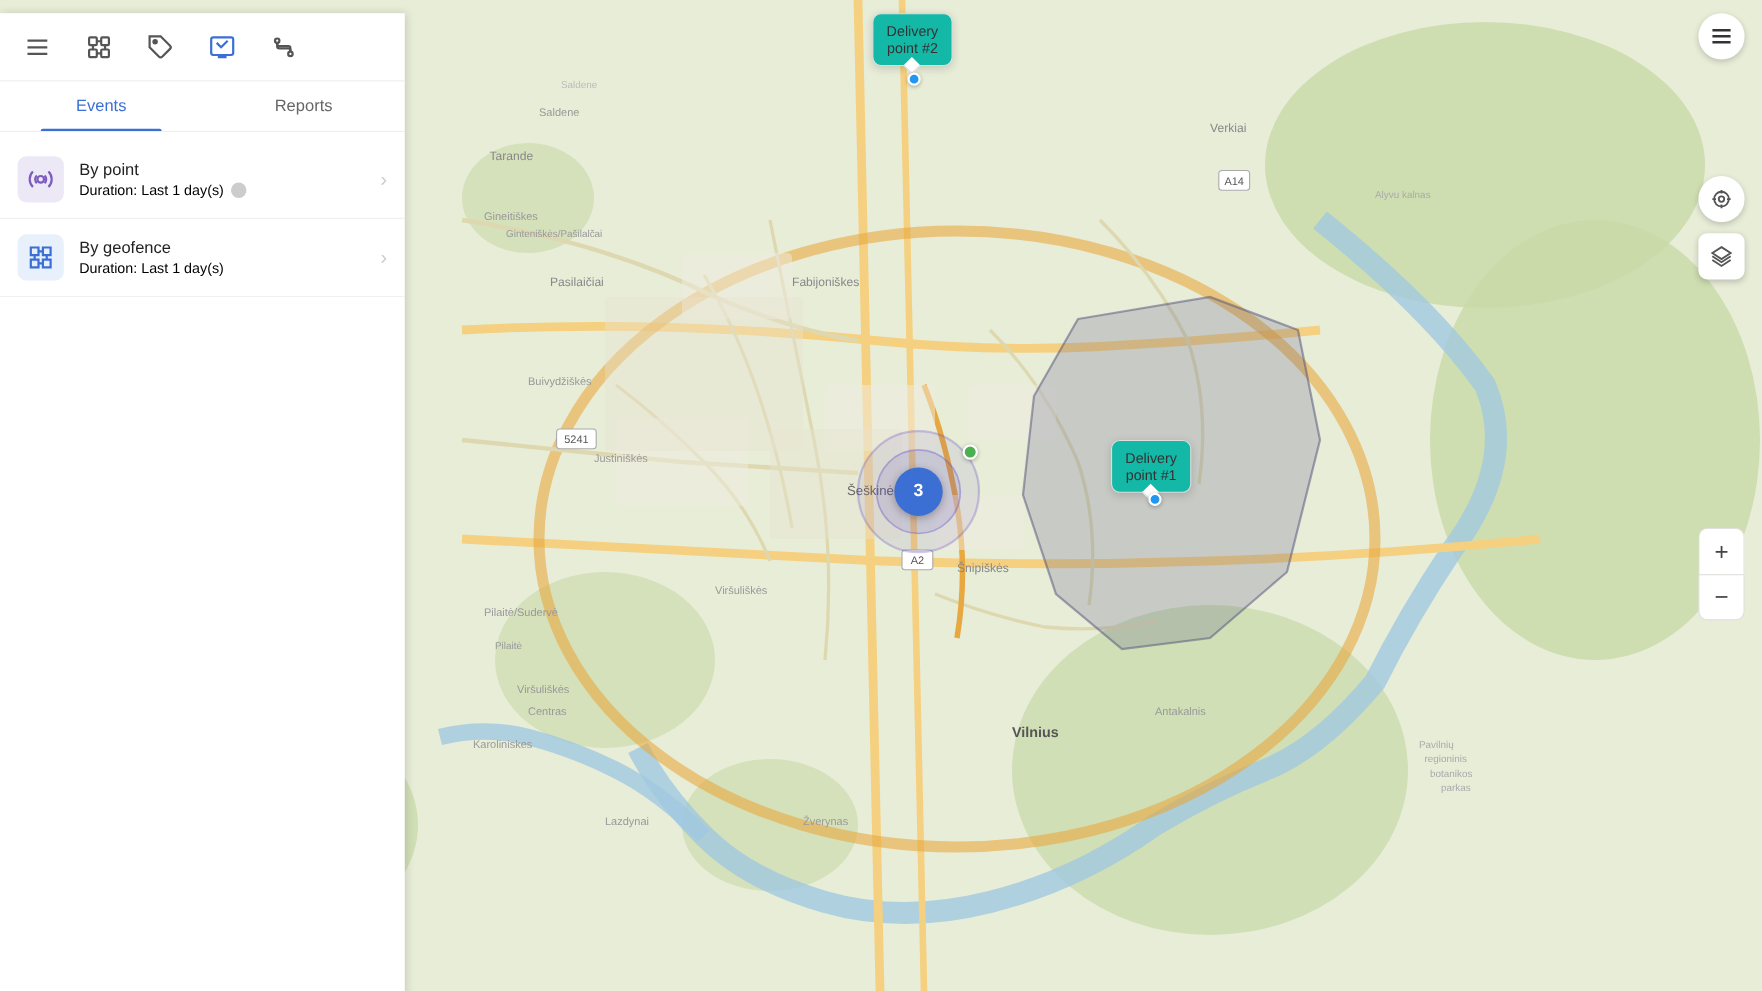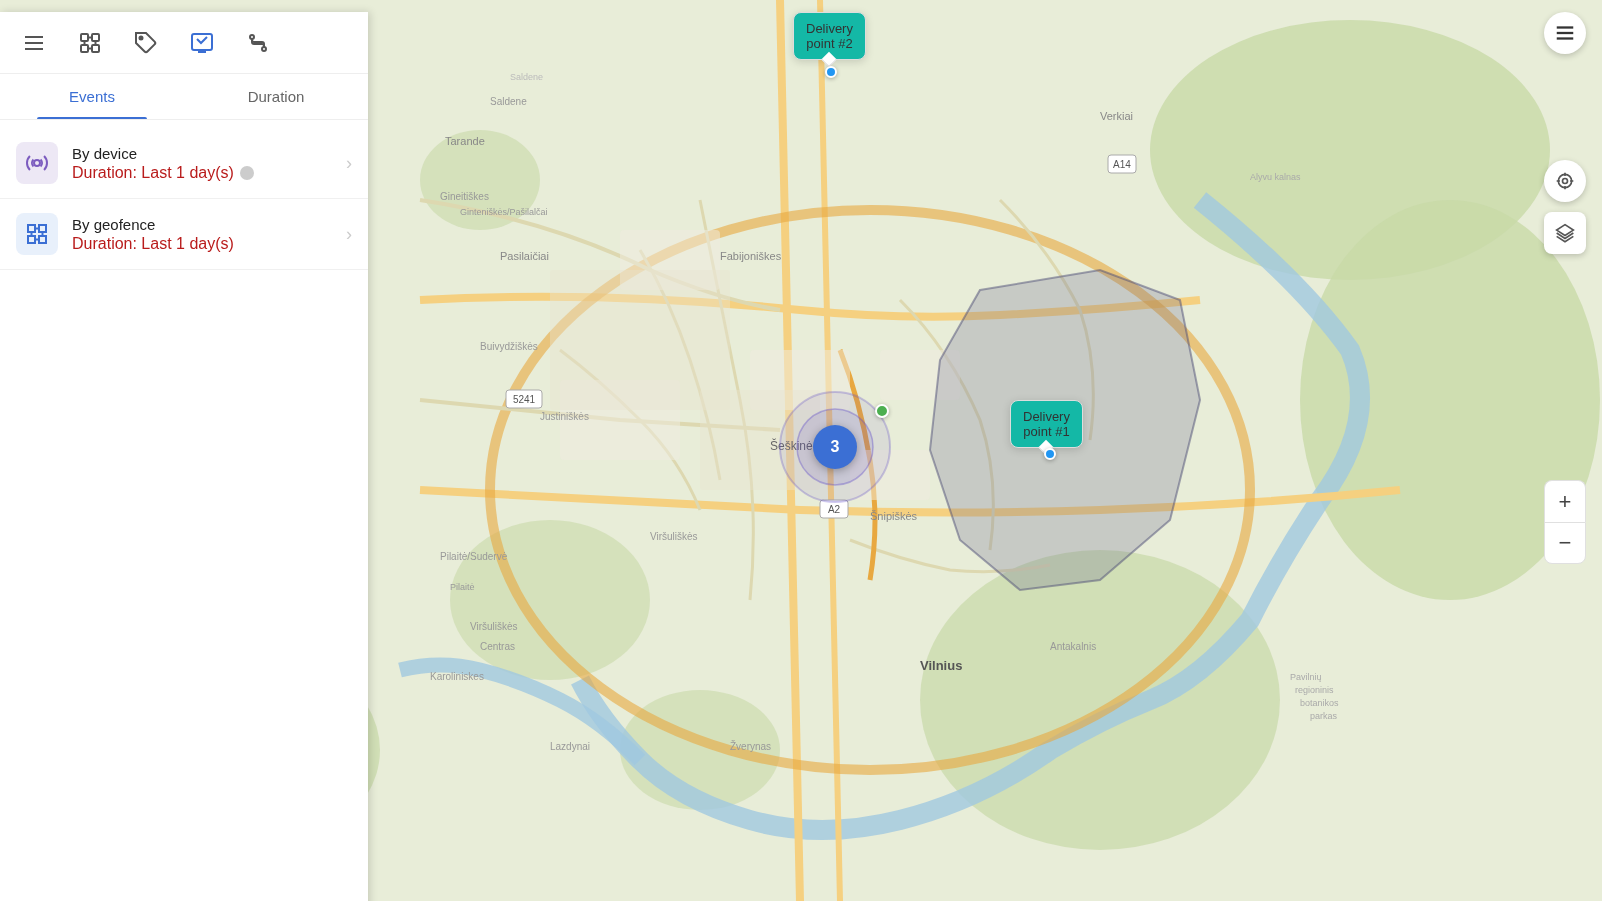--- a/index.html
+++ b/index.html
@@ -109,22 +109,22 @@
       flex: 1;
     }
 
     .menu-item-title {
       font-size: 15px;
       color: #222;
       font-weight: 500;
     }
 
     .menu-item-subtitle {
-      font-size: 16px;
-      color: #b91c1c;
+      font-size: 13px;
+      color: #000000;
       margin-top: 2px;
       display: flex;
       align-items: center;
       gap: 6px;
     }
 
     .spinner {
       width: 14px; height: 14px;
       background: #ccc;
       border-radius: 50%;
@@ -397,36 +397,36 @@
         <path d="M18 16v-3a2 2 0 00-2-2H8a2 2 0 01-2-2V8"></path>
       </svg>
     </div>
   </div>
 
   <div class="tabs">
     <div class="tab active">
       <span>Events</span>
     </div>
     <div class="tab">
-      <span>Duration</span>
+      <span>Reports</span>
     </div>
   </div>
 
   <div class="menu-list">
 
     <div class="menu-item">
       <div class="menu-item-icon purple">
         <svg viewBox="0 0 24 24" fill="none" stroke="#7c5cbf" stroke-width="2">
           <circle cx="12" cy="12" r="3"></circle>
           <path d="M19.07 4.93a10 10 0 010 14.14M4.93 4.93a10 10 0 000 14.14"></path>
           <path d="M15.54 8.46a5 5 0 010 7.07M8.46 8.46a5 5 0 000 7.07"></path>
         </svg>
       </div>
       <div class="menu-item-text">
-        <div class="menu-item-title">By device</div>
+        <div class="menu-item-title">By point</div>
         <div class="menu-item-subtitle">
           <span>Duration: Last 1 day(s)</span>
           <span class="spinner"></span>
         </div>
       </div>
       <span class="chevron-right">›</span>
     </div>
 
     <div class="menu-item">
       <div class="menu-item-icon blue">

